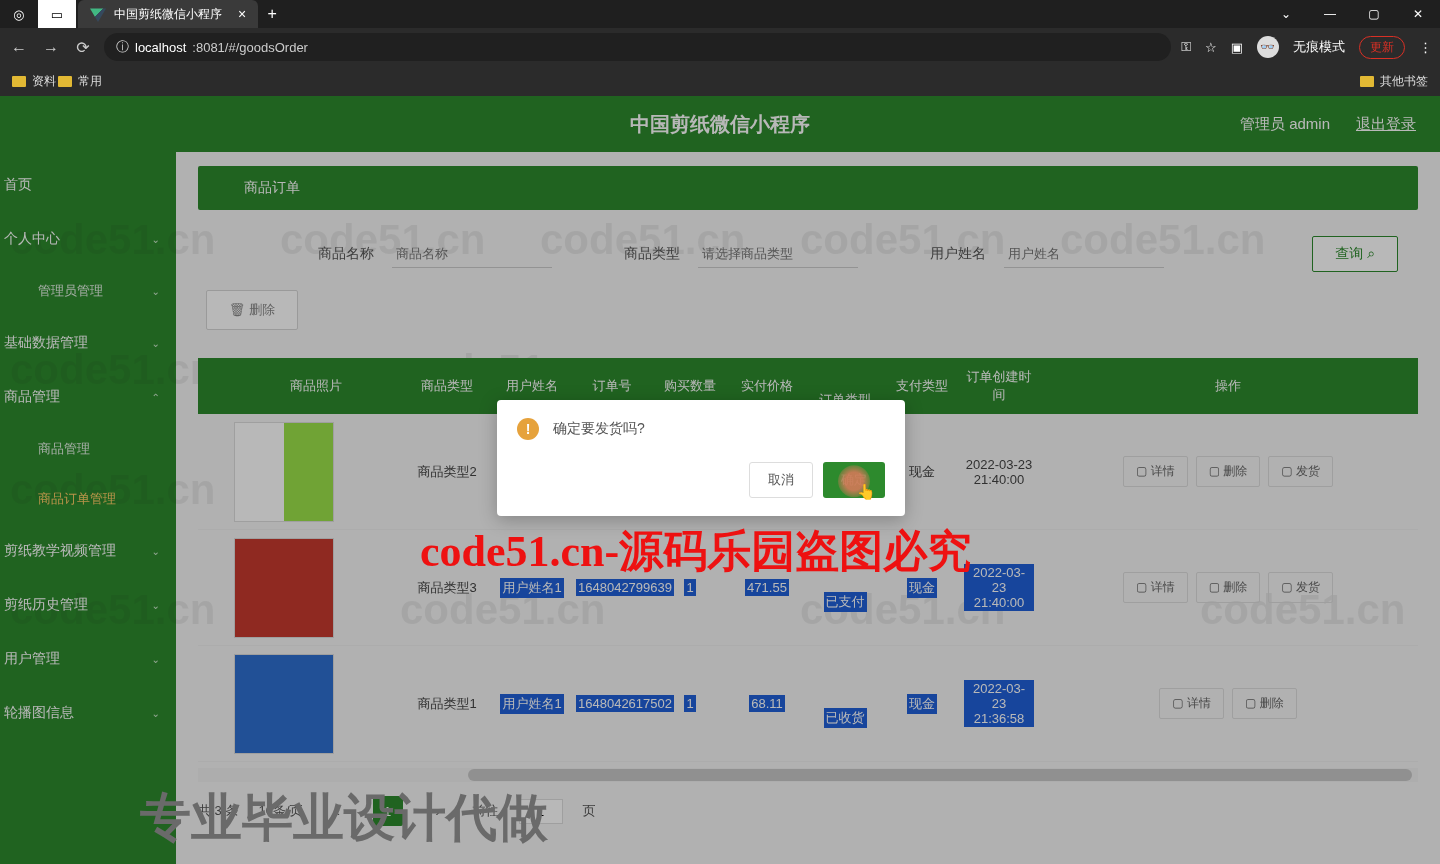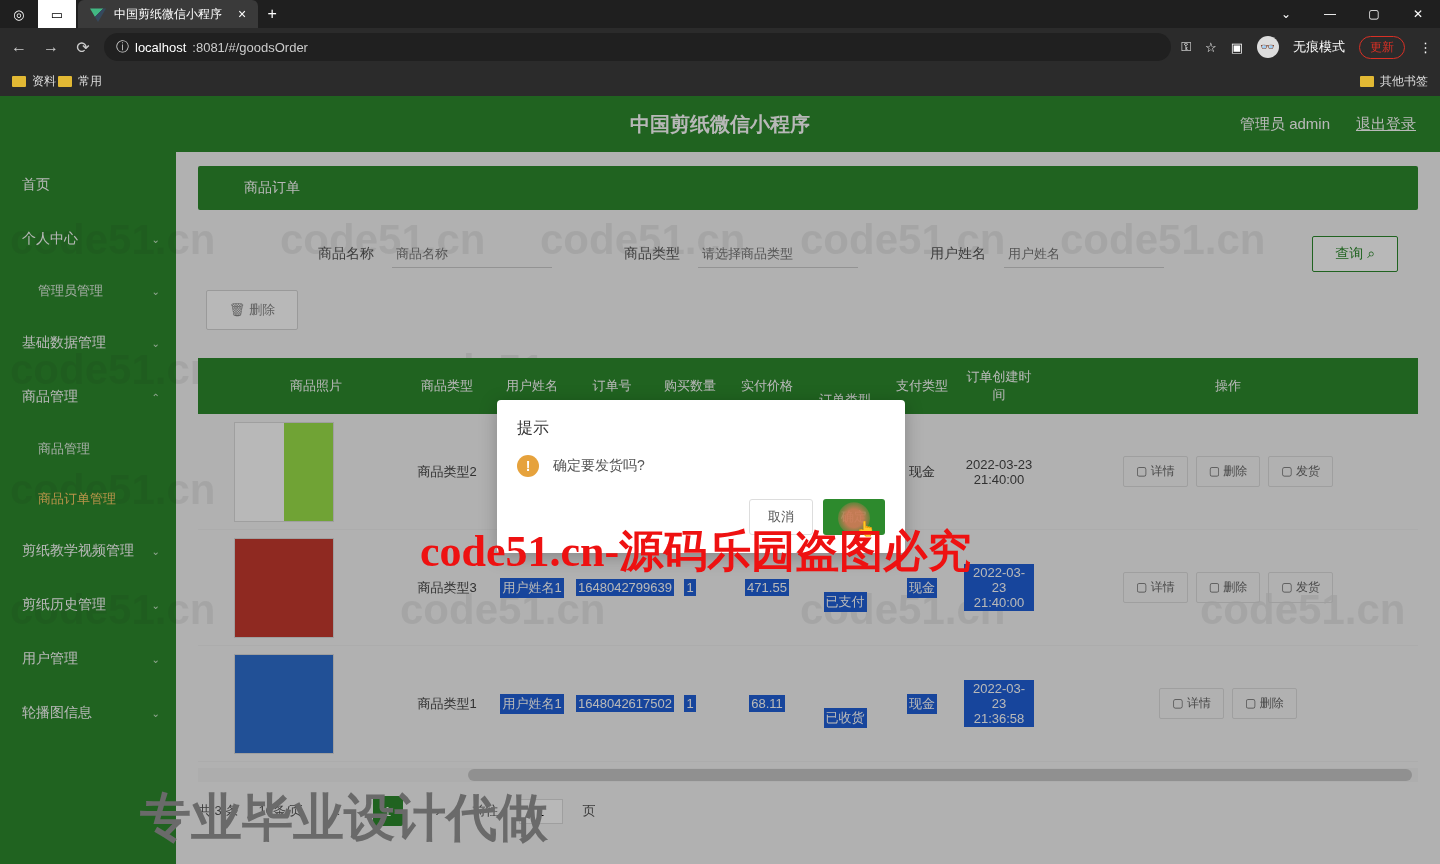--- a/index.html
+++ b/index.html
@@ -31,21 +31,21 @@
 
 
 .app { position: relative; height: 768px; background: #f5f5f5; }
 .watermark { position: absolute; color: #232323; opacity: 0.07; font-size: 42px; font-weight: bold; pointer-events: none; }
 .header { height: 56px; background: #2d8a2d; color: #fff; display: flex; align-items: center; justify-content: center; position: relative; font-size: 20px; font-weight: bold; }
 .header-right { position: absolute; right: 24px; display: flex; gap: 26px; font-size: 15px; font-weight: normal; }
 .header-right span:last-child { text-decoration: underline; }
 
 .body { display: flex; height: calc(100% - 56px); }
 .sidebar { width: 176px; background: #2d8a2d; color: #fff; font-size: 14px; padding-top: 6px; }
-.menu-item { height: 54px; display: flex; align-items: center; padding-left: 22px; position: relative; }
+.menu-item { height: 54px; display: flex; align-items: center; padding-left: 4px; position: relative; }
 .menu-item.sub { padding-left: 38px; height: 50px; font-size: 13px; color: #e4f0e4; }
 .menu-item .chev { position: absolute; right: 16px; font-size: 10px; color: #cde8cd; }
 .menu-item.active { color: #ffcc66; }
 
 .main { flex: 1; padding: 14px 22px; overflow: hidden; position: relative; }
 .breadcrumb { background: #2d8a2d; color: #fff; height: 44px; border-radius: 2px; display: flex; align-items: center; padding-left: 46px; font-size: 14px; }
 
 .search-row { display: flex; align-items: center; gap: 12px; margin: 26px 0 18px 120px; font-size: 14px; color: #555; }
 .search-row .grp { display: flex; align-items: center; gap: 18px; }
 .search-row input { border: none; border-bottom: 1px solid #ccc; padding: 6px 4px; width: 160px; font-size: 13px; outline: none; background: transparent; }
@@ -325,21 +325,20 @@
         <span>页</span>
       </div>
     </div>
   </div>
 
   <div class="graytext">专业毕业设计代做</div>
 
   <div class="mask"></div>
   <div class="redtext">code51.cn-源码乐园盗图必究</div>
   <div class="modal">
-    <div class="modal-title">提示</div>
     <div class="modal-body">
       <div class="warn-icon">!</div>
       <span>确定要发货吗?</span>
     </div>
     <div class="modal-foot">
       <button class="m-btn m-cancel">取消</button>
       <button class="m-btn m-ok">
         <span style="opacity:0.3">确定</span>
         <div class="cursor-ring"></div>
         <div class="cursor-hand">👆</div>

